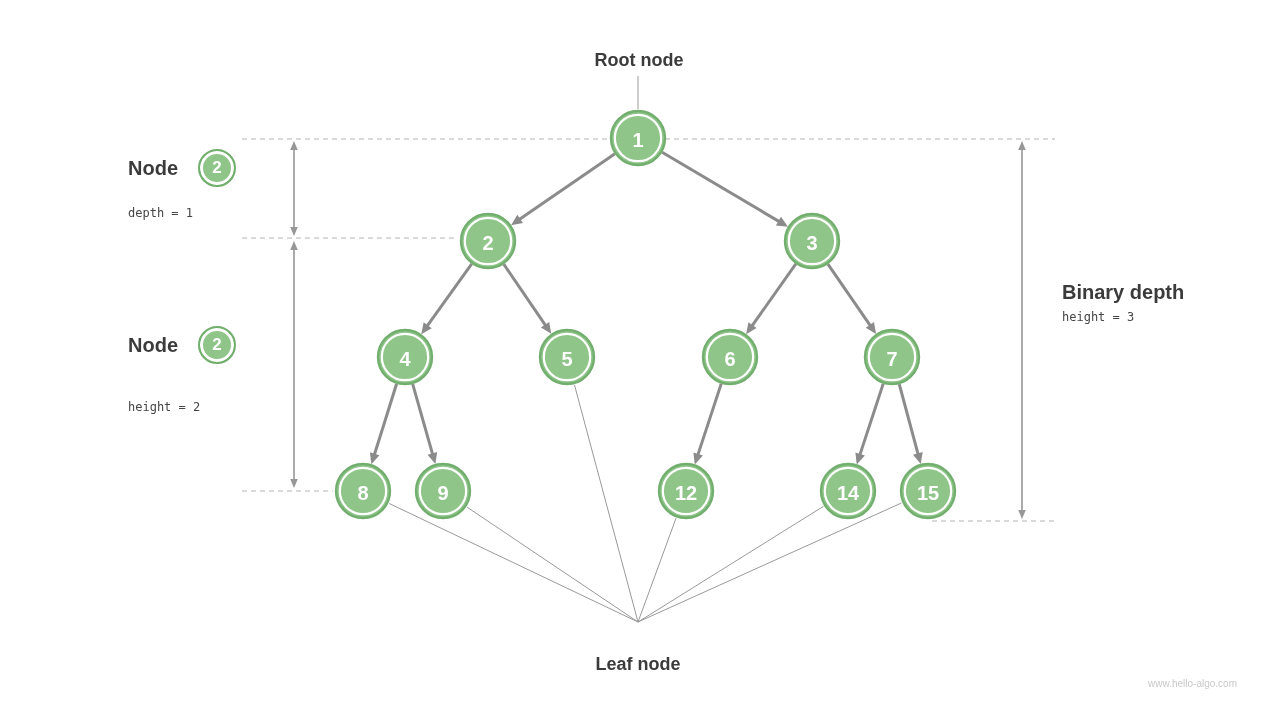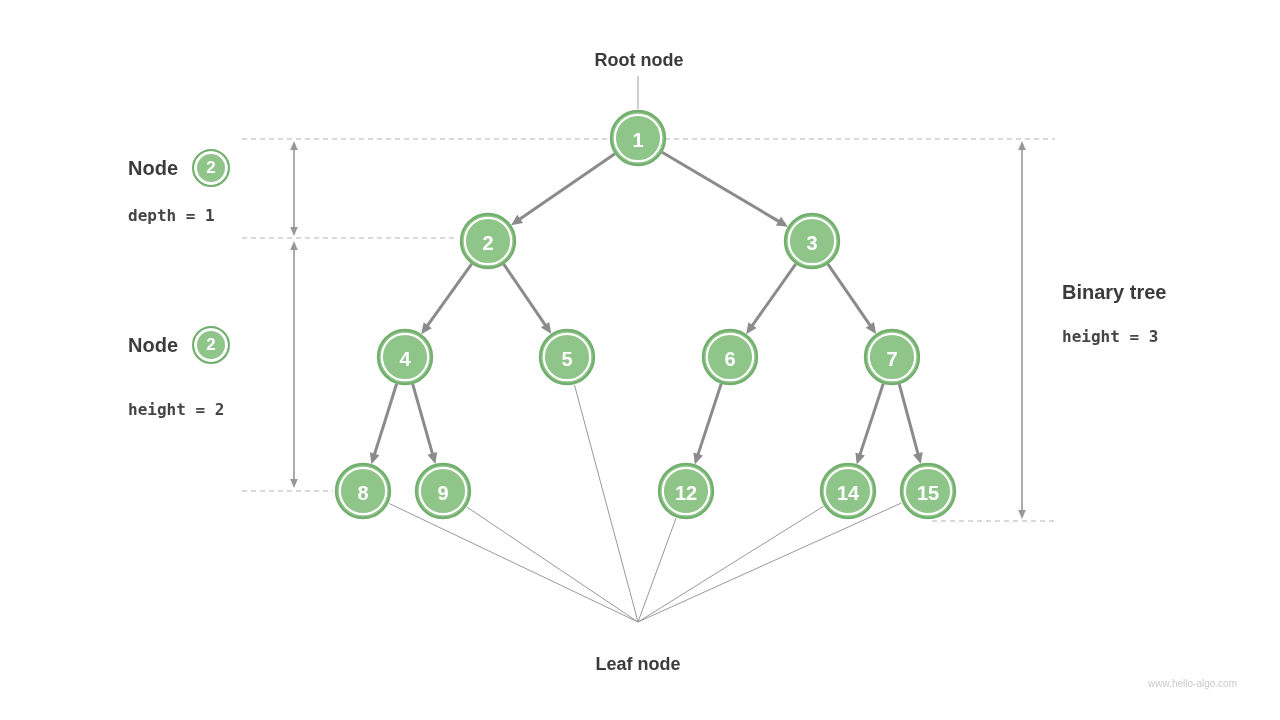--- a/index.html
+++ b/index.html
@@ -10,33 +10,32 @@
   body{
     width:1280px;height:720px;background:#ffffff;position:relative;
     overflow:hidden;font-family:"Liberation Sans",sans-serif;
   }
   #diagram{position:absolute;left:0;top:0;}
   .overlay{position:absolute;white-space:nowrap;}
   .big-label{
     font-size:18px;font-weight:bold;color:var(--label-dark);
     transform:translateX(-50%);
   }
-  .annot-title-row{display:flex;align-items:center;gap:14px;}
+  .annot-title-row{display:flex;align-items:center;gap:20px;}
   .annot-title{font-size:20px;font-weight:bold;color:var(--label-dark);}
   .badge{
     width:34px;height:34px;border-radius:50%;
     background:var(--green);border:2px solid var(--green-border);
     box-shadow:inset 0 0 0 3px #ffffff;
     display:flex;align-items:center;justify-content:center;
     color:#ffffff;font-size:17px;font-weight:bold;
   }
   .mono-text{
-    font-family:"DejaVu Sans Mono",monospace;font-size:16px;
+    font-family:"DejaVu Sans Mono",monospace;font-size:12px;
     color:var(--mono-dark);
-    font-weight:bold;
   }
   .side-title{font-size:20px;font-weight:bold;color:var(--label-dark);}
   .watermark{
     font-family:Liberation Sans, sans-serif;font-size:10px;
     color:var(--watermark);
   }
 </style>
 </head>
 <body>
 
@@ -135,17 +134,17 @@
 
 <div class="overlay" style="left:128px;top:326px;">
   <div class="annot-title-row">
     <span class="annot-title">Node</span>
     <span class="badge">2</span>
   </div>
   <div class="mono-text" style="margin-top:36px;">height = 2</div>
 </div>
 
 <div class="overlay" style="left:1062px;top:281px;">
-  <div class="side-title">Binary tree</div>
-  <div class="mono-text" style="margin-top:23px;">height = 3</div>
+  <div class="side-title">Binary depth</div>
+  <div class="mono-text" style="margin-top:6px;">height = 3</div>
 </div>
 
 <div class="overlay watermark" style="right:43px;top:678px;">www.hello-algo.com</div>
 
 </body></html>

